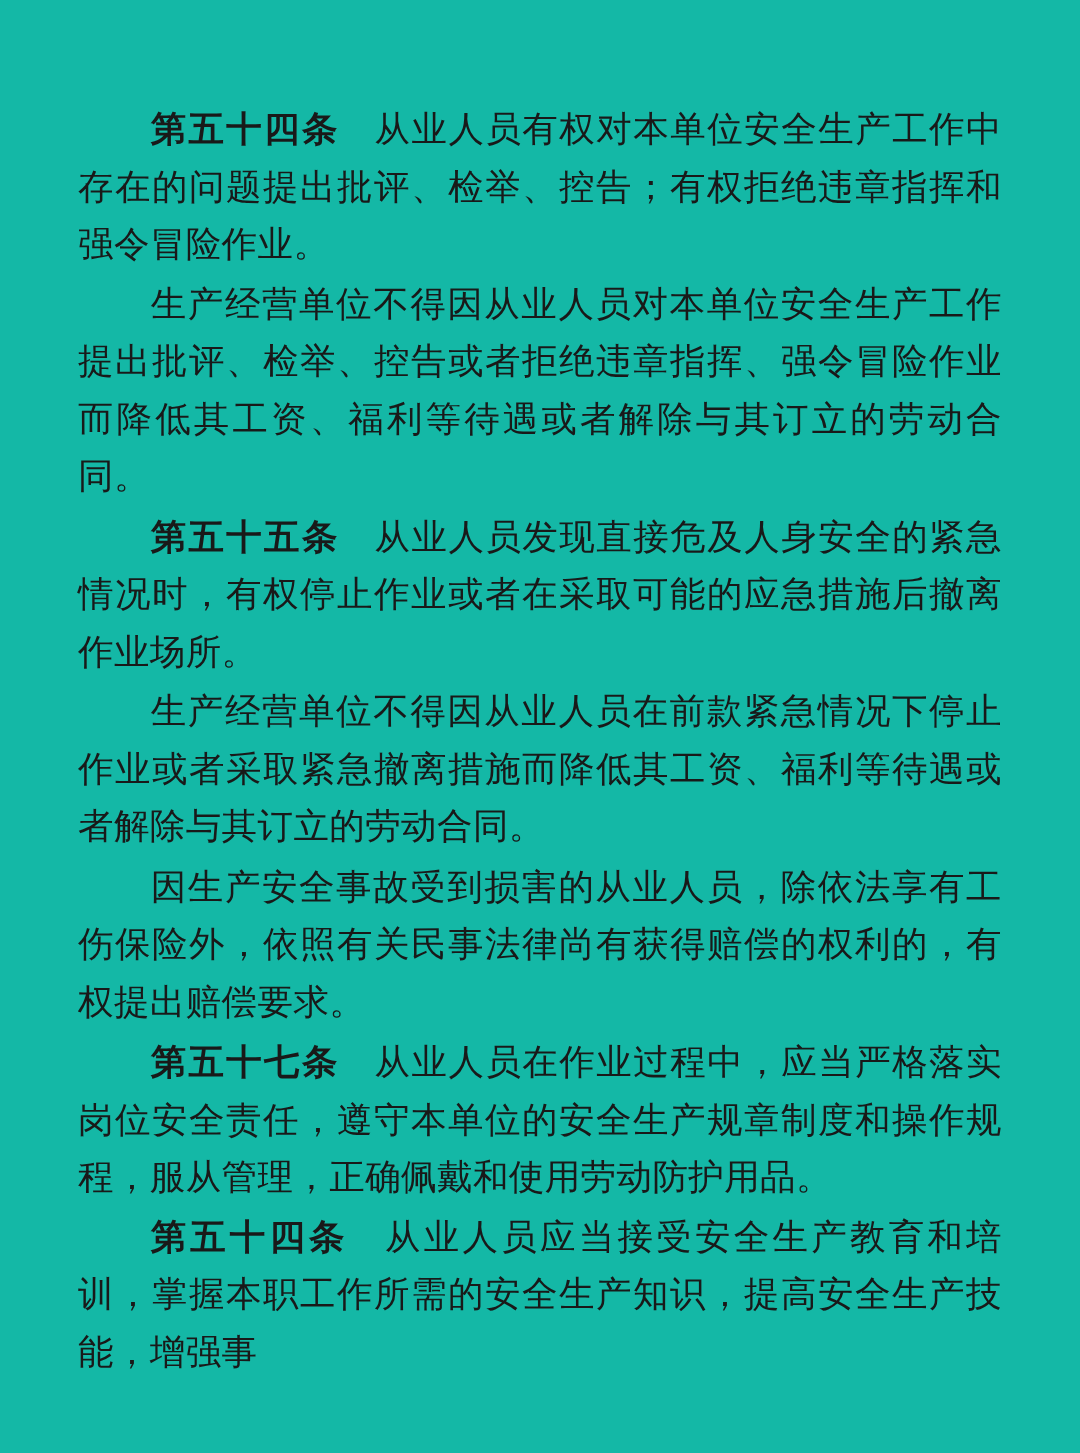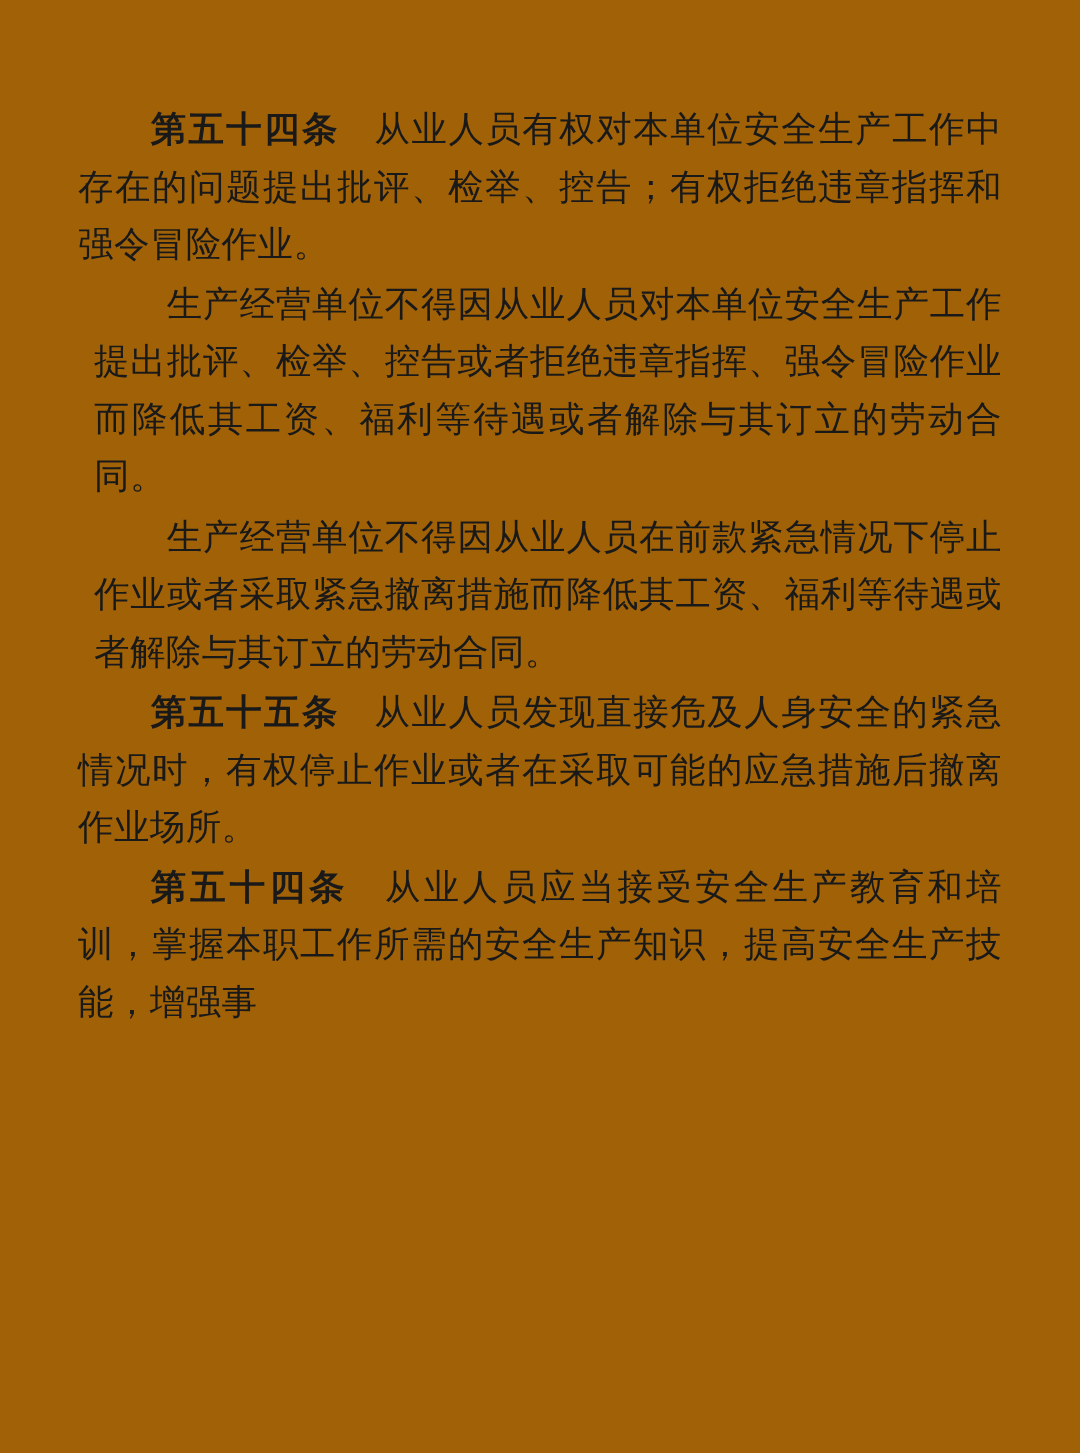--- a/index.html
+++ b/index.html
@@ -11,34 +11,34 @@
     width: 1080px;
     height: 1453px;
     overflow: hidden;
     font-family: "DejaVu Serif", "Liberation Serif", serif;
     color: #1b1b1b;
   }
   .page {
     position: relative;
     width: 1080px;
     height: 1453px;
-    background: #a16207;
+    background: #14b8a6;
     box-sizing: border-box;
     padding: 100px 78px 0 78px;
   }
   .doc-body {
     font-size: 35.5px;
     line-height: 1.62;
     letter-spacing: 0.4px;
     text-align: justify;
     text-justify: inter-ideograph;
     color: #191919;
   }
   .para {
-    margin: 0 0 3px 16px;
+    margin: 0 0 3px 0;
     text-indent: 0;
   }
   .para.indent {
     text-indent: 2.05em;
   }
   .art-head {
     font-weight: 700;
     letter-spacing: 1.2px;
   }
   .art-gap {
@@ -57,29 +57,35 @@
   <div class="doc-body">
 
     <p class="para art-line">
       <span class="art-head">第五十四条</span><span class="art-gap"></span><span>从业人员有权对本单位安全生产工作中存在的问题提出批评、检举、控告；有权拒绝违章指挥和强令冒险作业。</span>
     </p>
 
     <p class="para indent">
       <span>生产经营单位不得因从业人员对本单位安全生产工作提出批评、检举、控告或者拒绝违章指挥、强令冒险作业而降低其工资、福利等待遇或者解除与其订立的劳动合同。</span>
     </p>
 
+    <p class="para art-line">
+      <span class="art-head">第五十五条</span><span class="art-gap"></span><span>从业人员发现直接危及人身安全的紧急情况时，有权停止作业或者在采取可能的应急措施后撤离作业场所。</span>
+    </p>
+
     <p class="para indent">
       <span>生产经营单位不得因从业人员在前款紧急情况下停止作业或者采取紧急撤离措施而降低其工资、福利等待遇或者解除与其订立的劳动合同。</span>
     </p>
 
-    <p class="para art-line">
-      <span class="art-head">第五十五条</span><span class="art-gap"></span><span>从业人员发现直接危及人身安全的紧急情况时，有权停止作业或者在采取可能的应急措施后撤离作业场所。</span>
+
+    <p class="para indent">
+      <span>因生产安全事故受到损害的从业人员，除依法享有工伤保险外，依照有关民事法律尚有获得赔偿的权利的，有权提出赔偿要求。</span>
     </p>
 
-
-
+    <p class="para art-line">
+      <span class="art-head">第五十七条</span><span class="art-gap"></span><span>从业人员在作业过程中，应当严格落实岗位安全责任，遵守本单位的安全生产规章制度和操作规程，服从管理，正确佩戴和使用劳动防护用品。</span>
+    </p>
 
     <p class="para art-line">
       <span class="art-head">第五十四条</span><span class="art-gap"></span><span>从业人员应当接受安全生产教育和培训，掌握本职工作所需的安全生产知识，提高安全生产技能，增强事</span>
     </p>
 
   </div>
 </div>
 
 </body></html>

